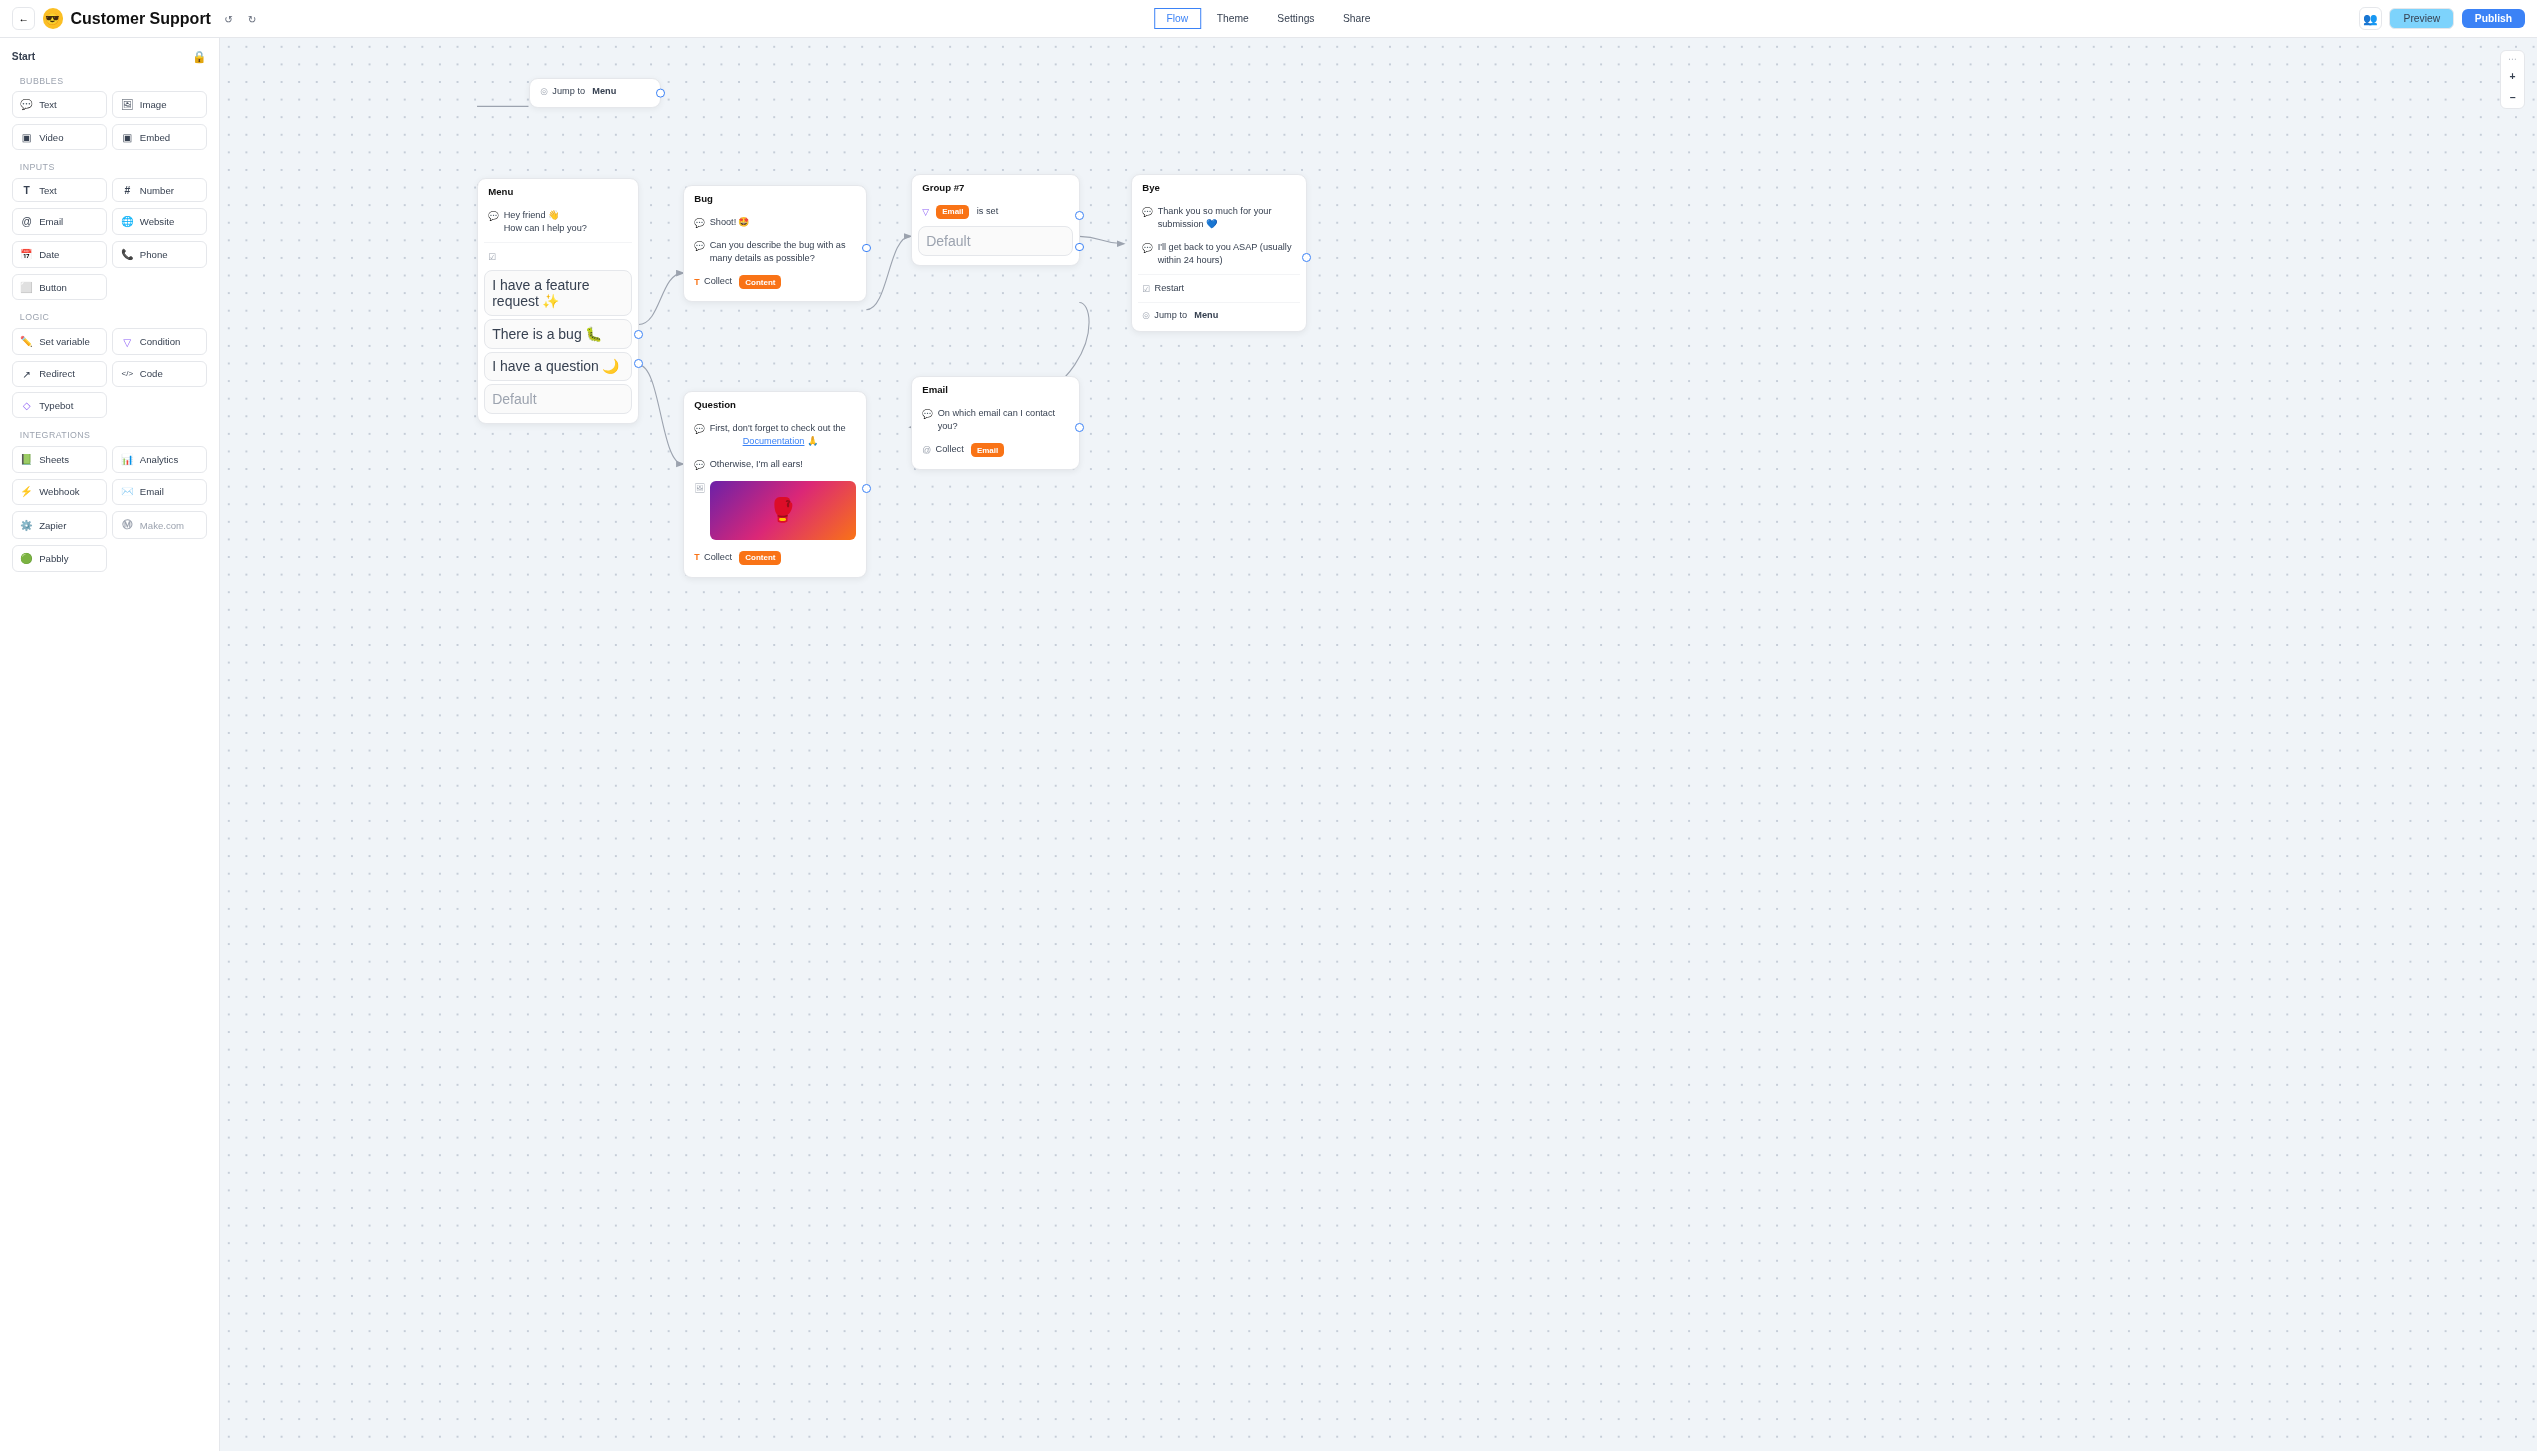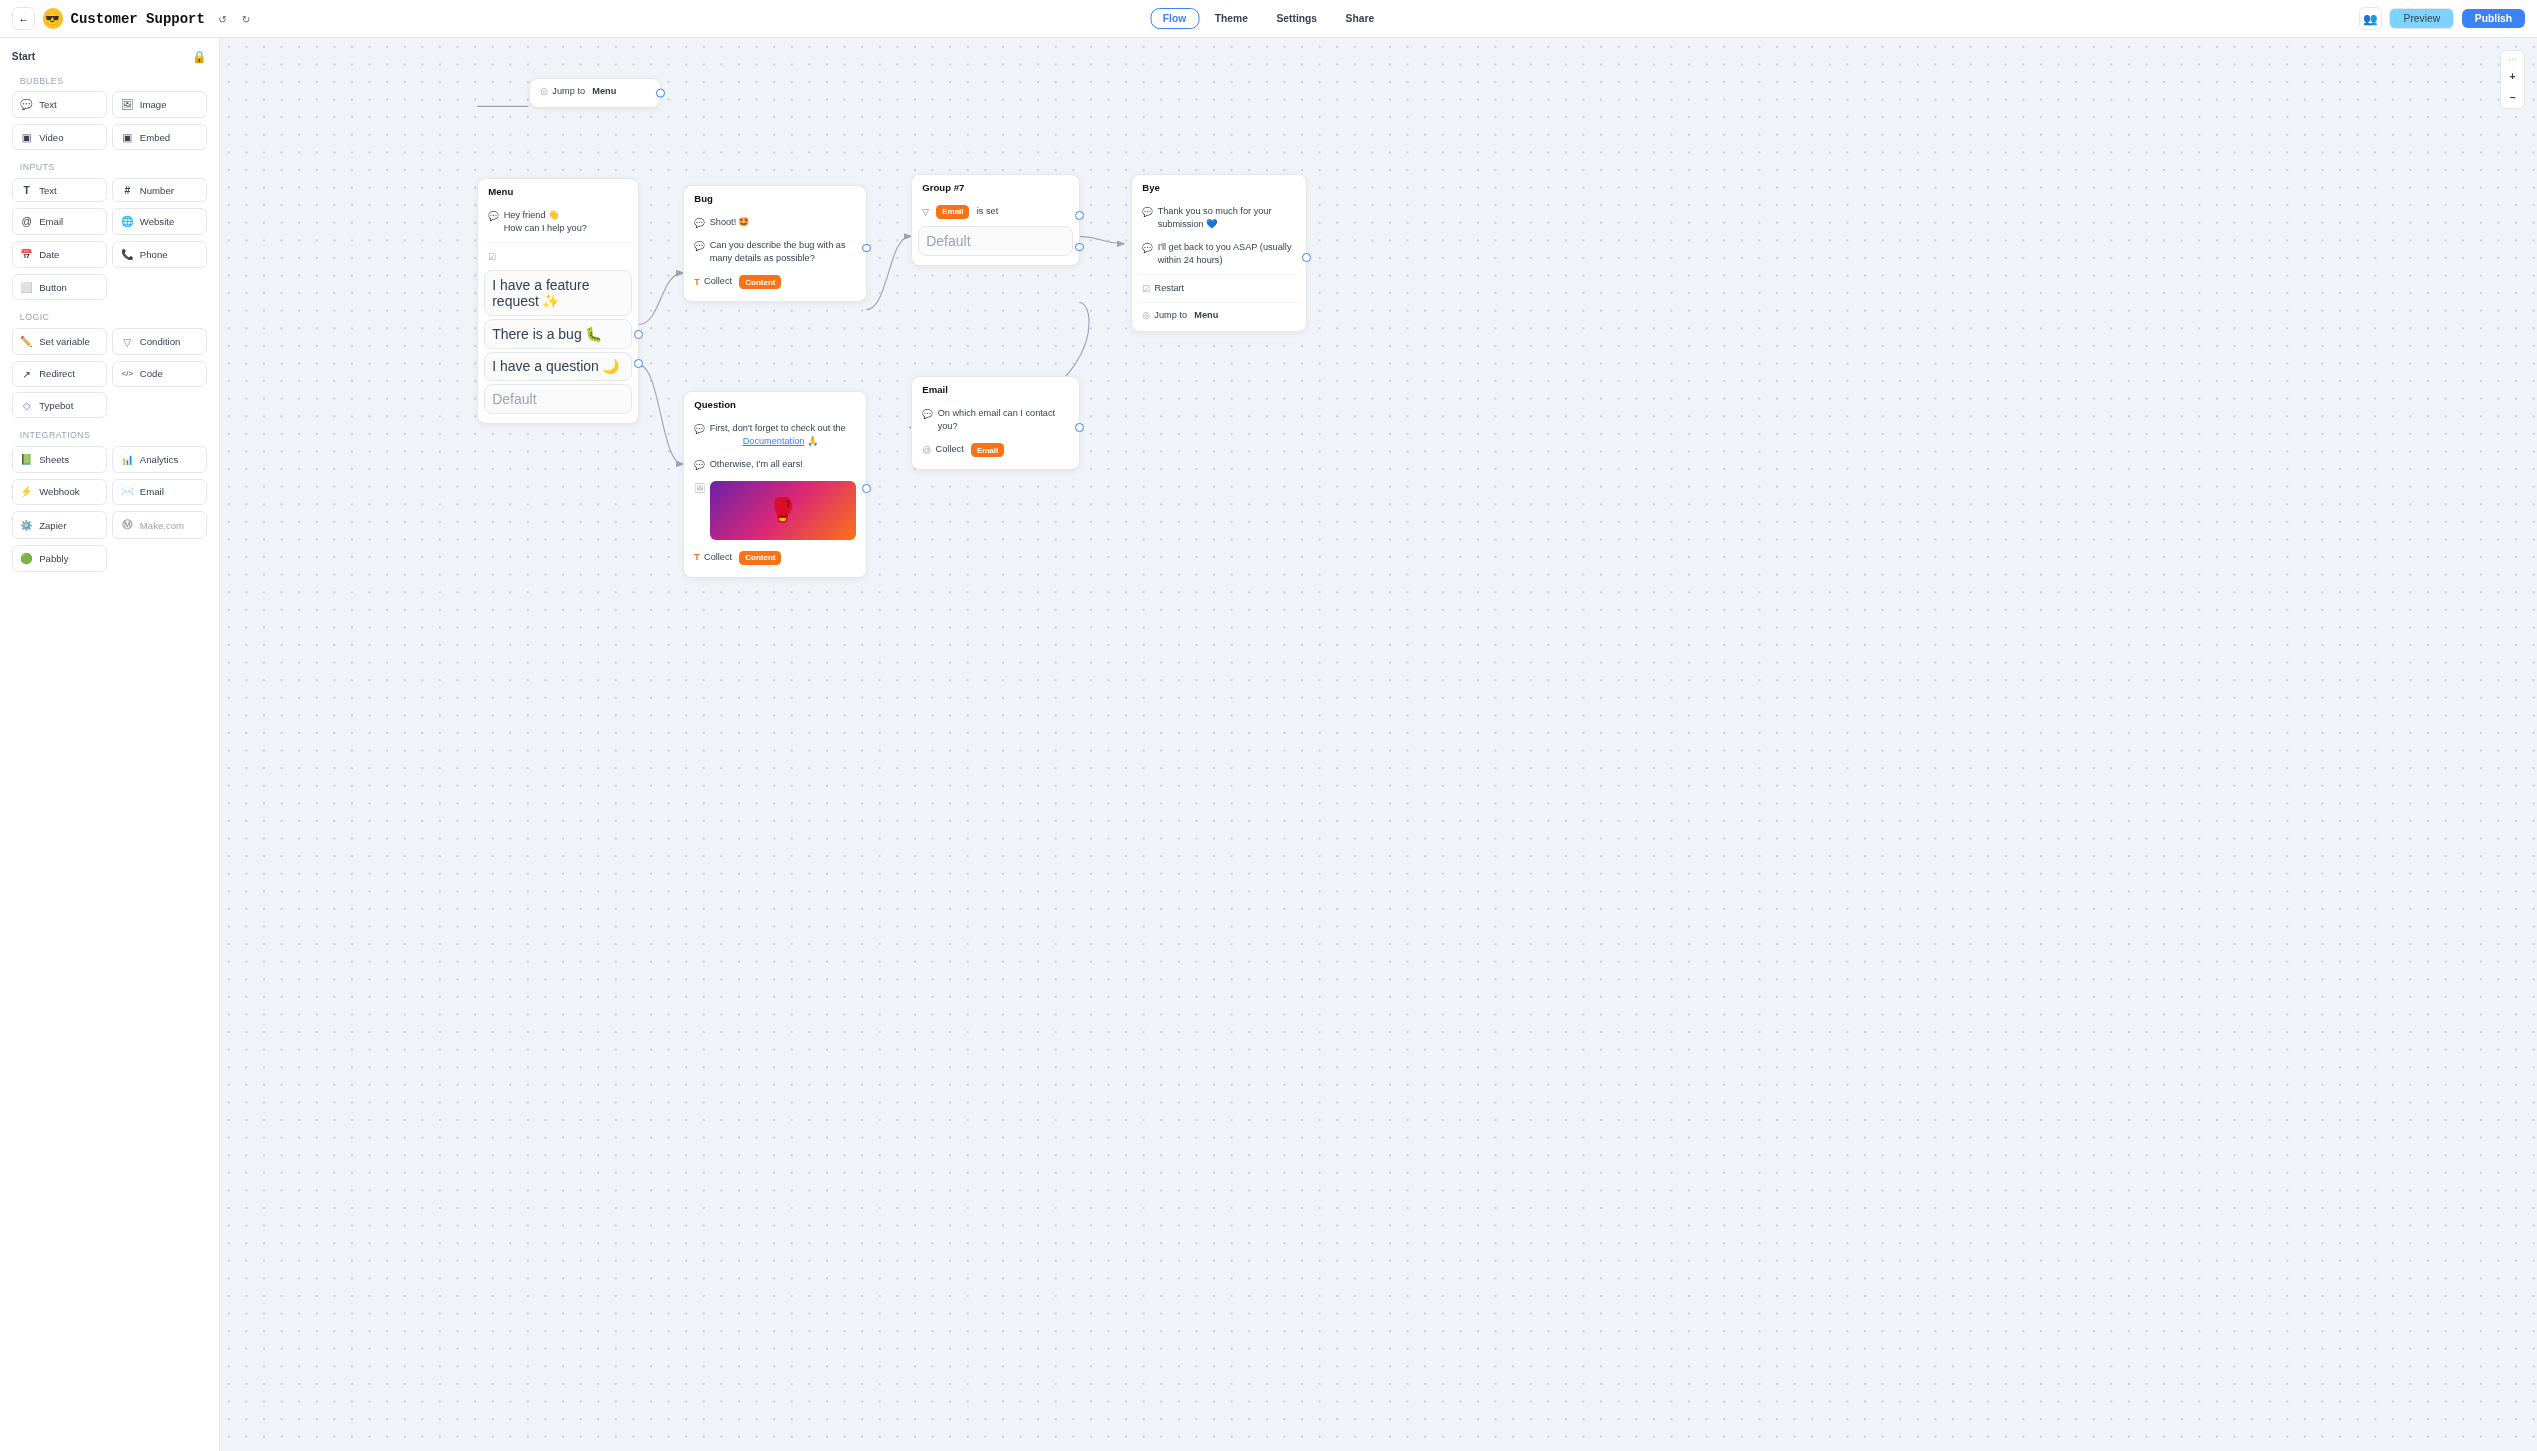--- a/index.html
+++ b/index.html
@@ -14,31 +14,31 @@
     .topnav-left { display: flex; align-items: center; gap: 7.3px; flex: 1; }
     .topnav-center { display: flex; align-items: center; gap: 2.9px; position: absolute; left: 50%; transform: translateX(-50%); }
     .topnav-right { display: flex; align-items: center; gap: 7.3px; margin-left: auto; }
 
     .back-btn {
       width: 23.5px; height: 23.5px; border-radius: 5.9px; border: 0.7px solid #e5e7eb;
       background: #fff; cursor: pointer; display: flex; align-items: center; justify-content: center;
       font-size: 10.3px;
     }
     .bot-avatar { width: 20.6px; height: 20.6px; border-radius: 50%; background: #fbbf24; display: flex; align-items: center; justify-content: center; font-size: 11.8px; }
-    .bot-name { font-size: 14px; font-weight: 600; color: #111; font-family: Liberation Mono, monospace; }
+    .bot-name { font-size: 16px; font-weight: 600; color: #111; }
     .undo-redo { display: flex; gap: 2.9px; }
     .undo-btn, .redo-btn {
       width: 20.6px; height: 20.6px; border-radius: 4.4px; border: none; background: transparent;
       cursor: pointer; display: flex; align-items: center; justify-content: center;
       font-size: 10.3px; color: #6b7280;
     }
 
     .nav-tab {
-      padding: 4.4px 11.8px; border-radius: 9px; border: 0.7px solid transparent;
-      background: transparent; cursor: pointer; font-size: 10.3px; font-weight: 700; color: #374151;
+      padding: 4.4px 11.8px; border-radius: 0; border: 0.7px solid transparent;
+      background: transparent; cursor: pointer; font-size: 10.3px; font-weight: 400; color: #374151;
     }
     .nav-tab.active { border-color: #3b82f6; color: #3b82f6; background: #fff; }
 
     .people-btn {
       width: 23.5px; height: 23.5px; border-radius: 5.9px; border: 0.7px solid #e5e7eb;
       background: #fff; cursor: pointer; display: flex; align-items: center; justify-content: center;
       font-size: 11.8px;
     }
     .preview-btn {
       padding: 4.4px 13.2px; border-radius: 5.9px; border: 0.7px solid #e5e7eb;

